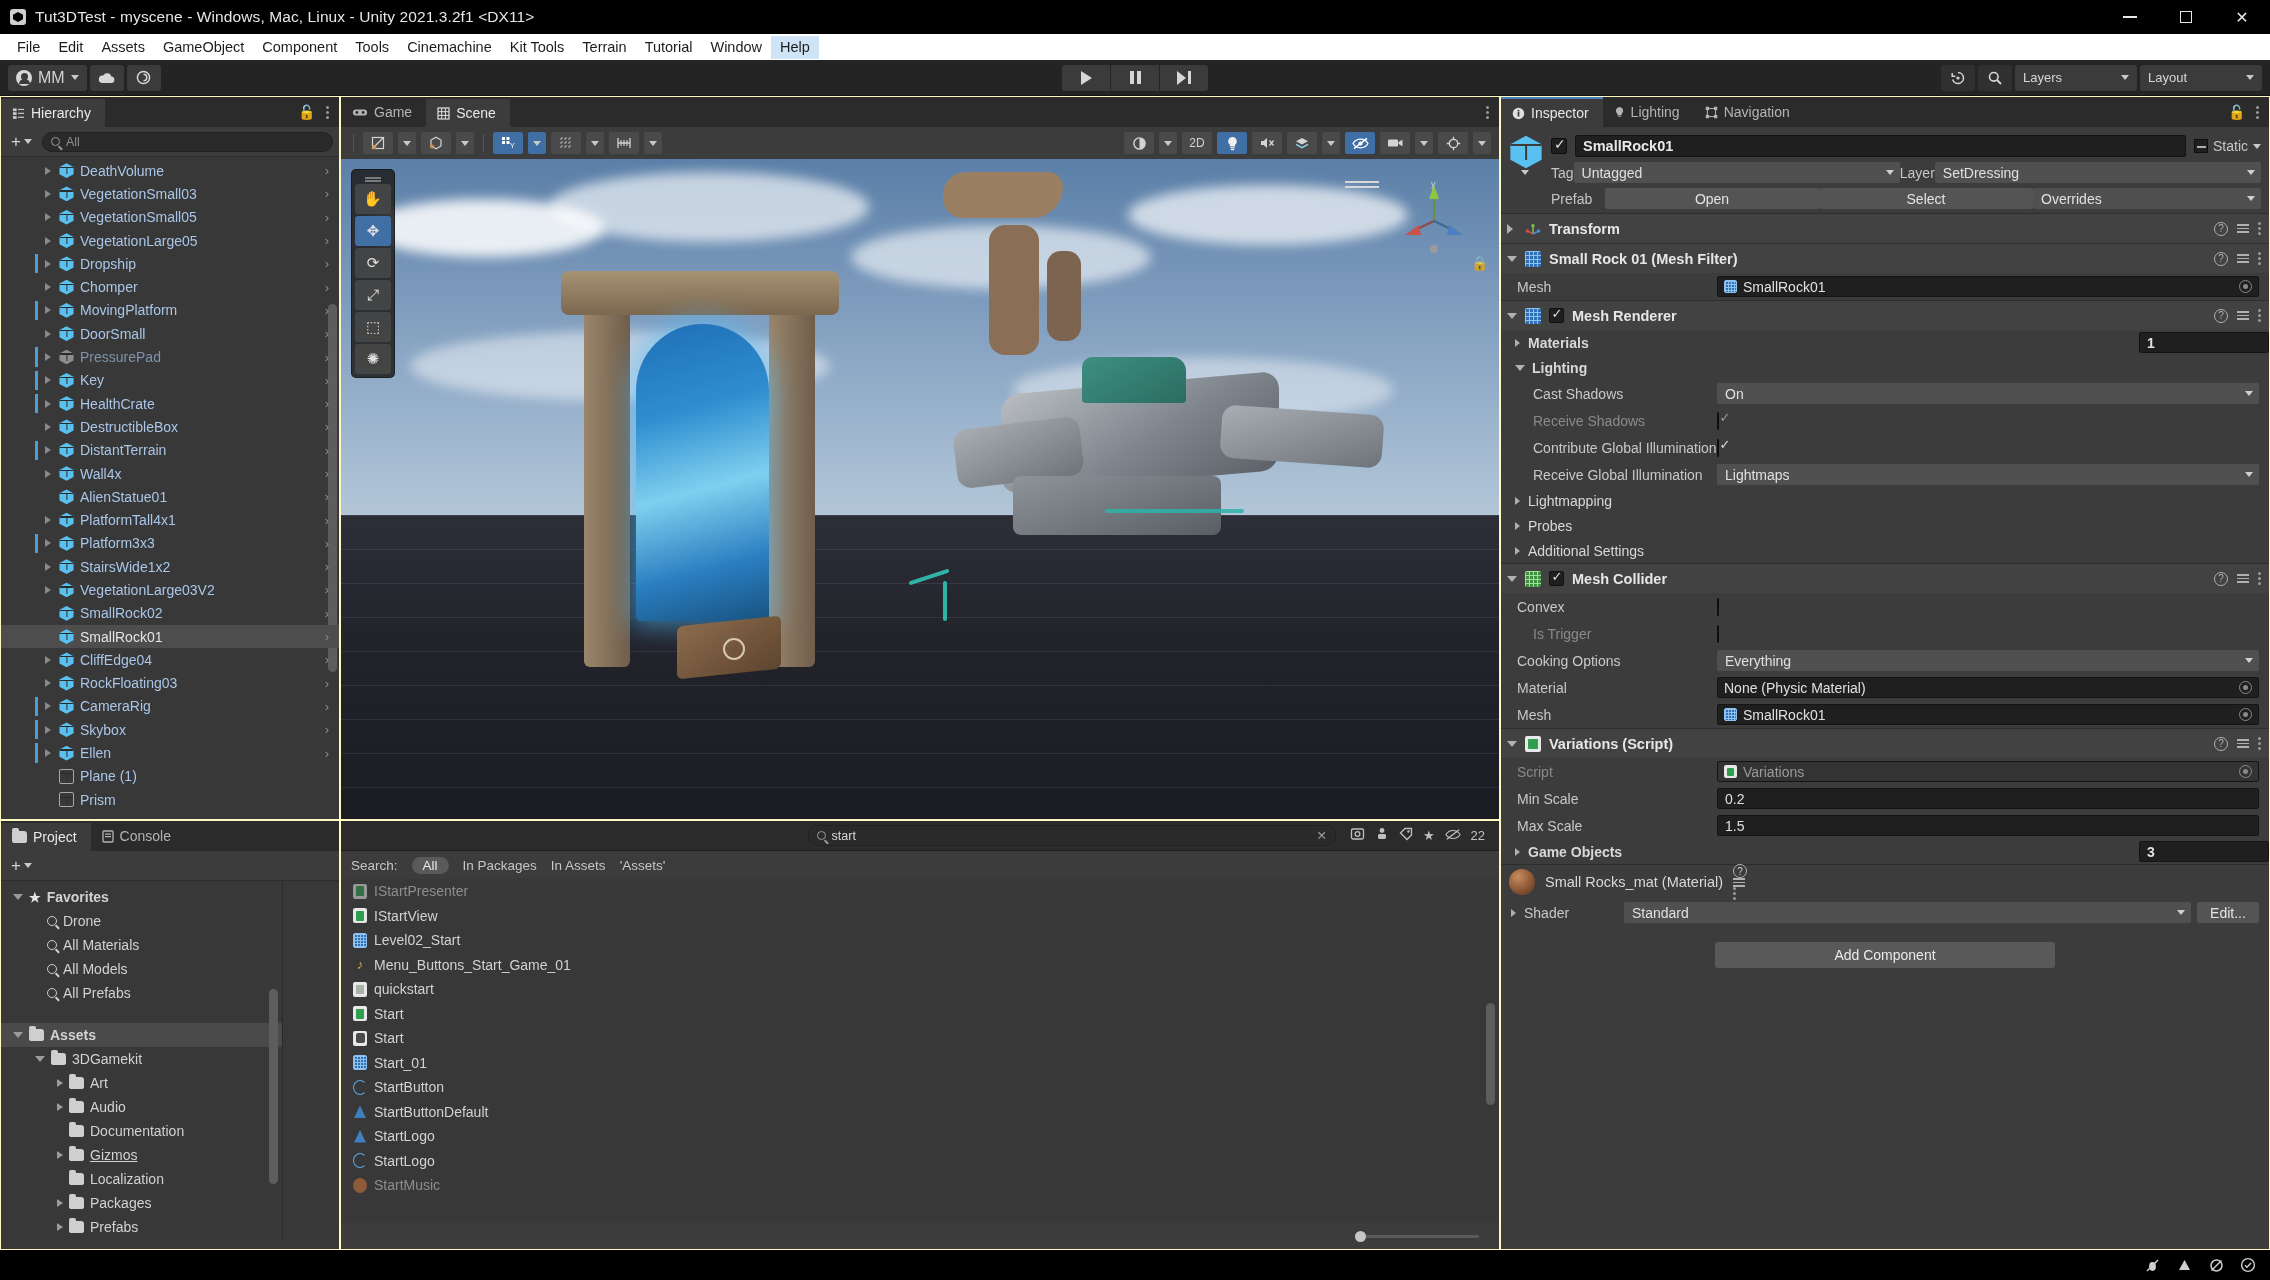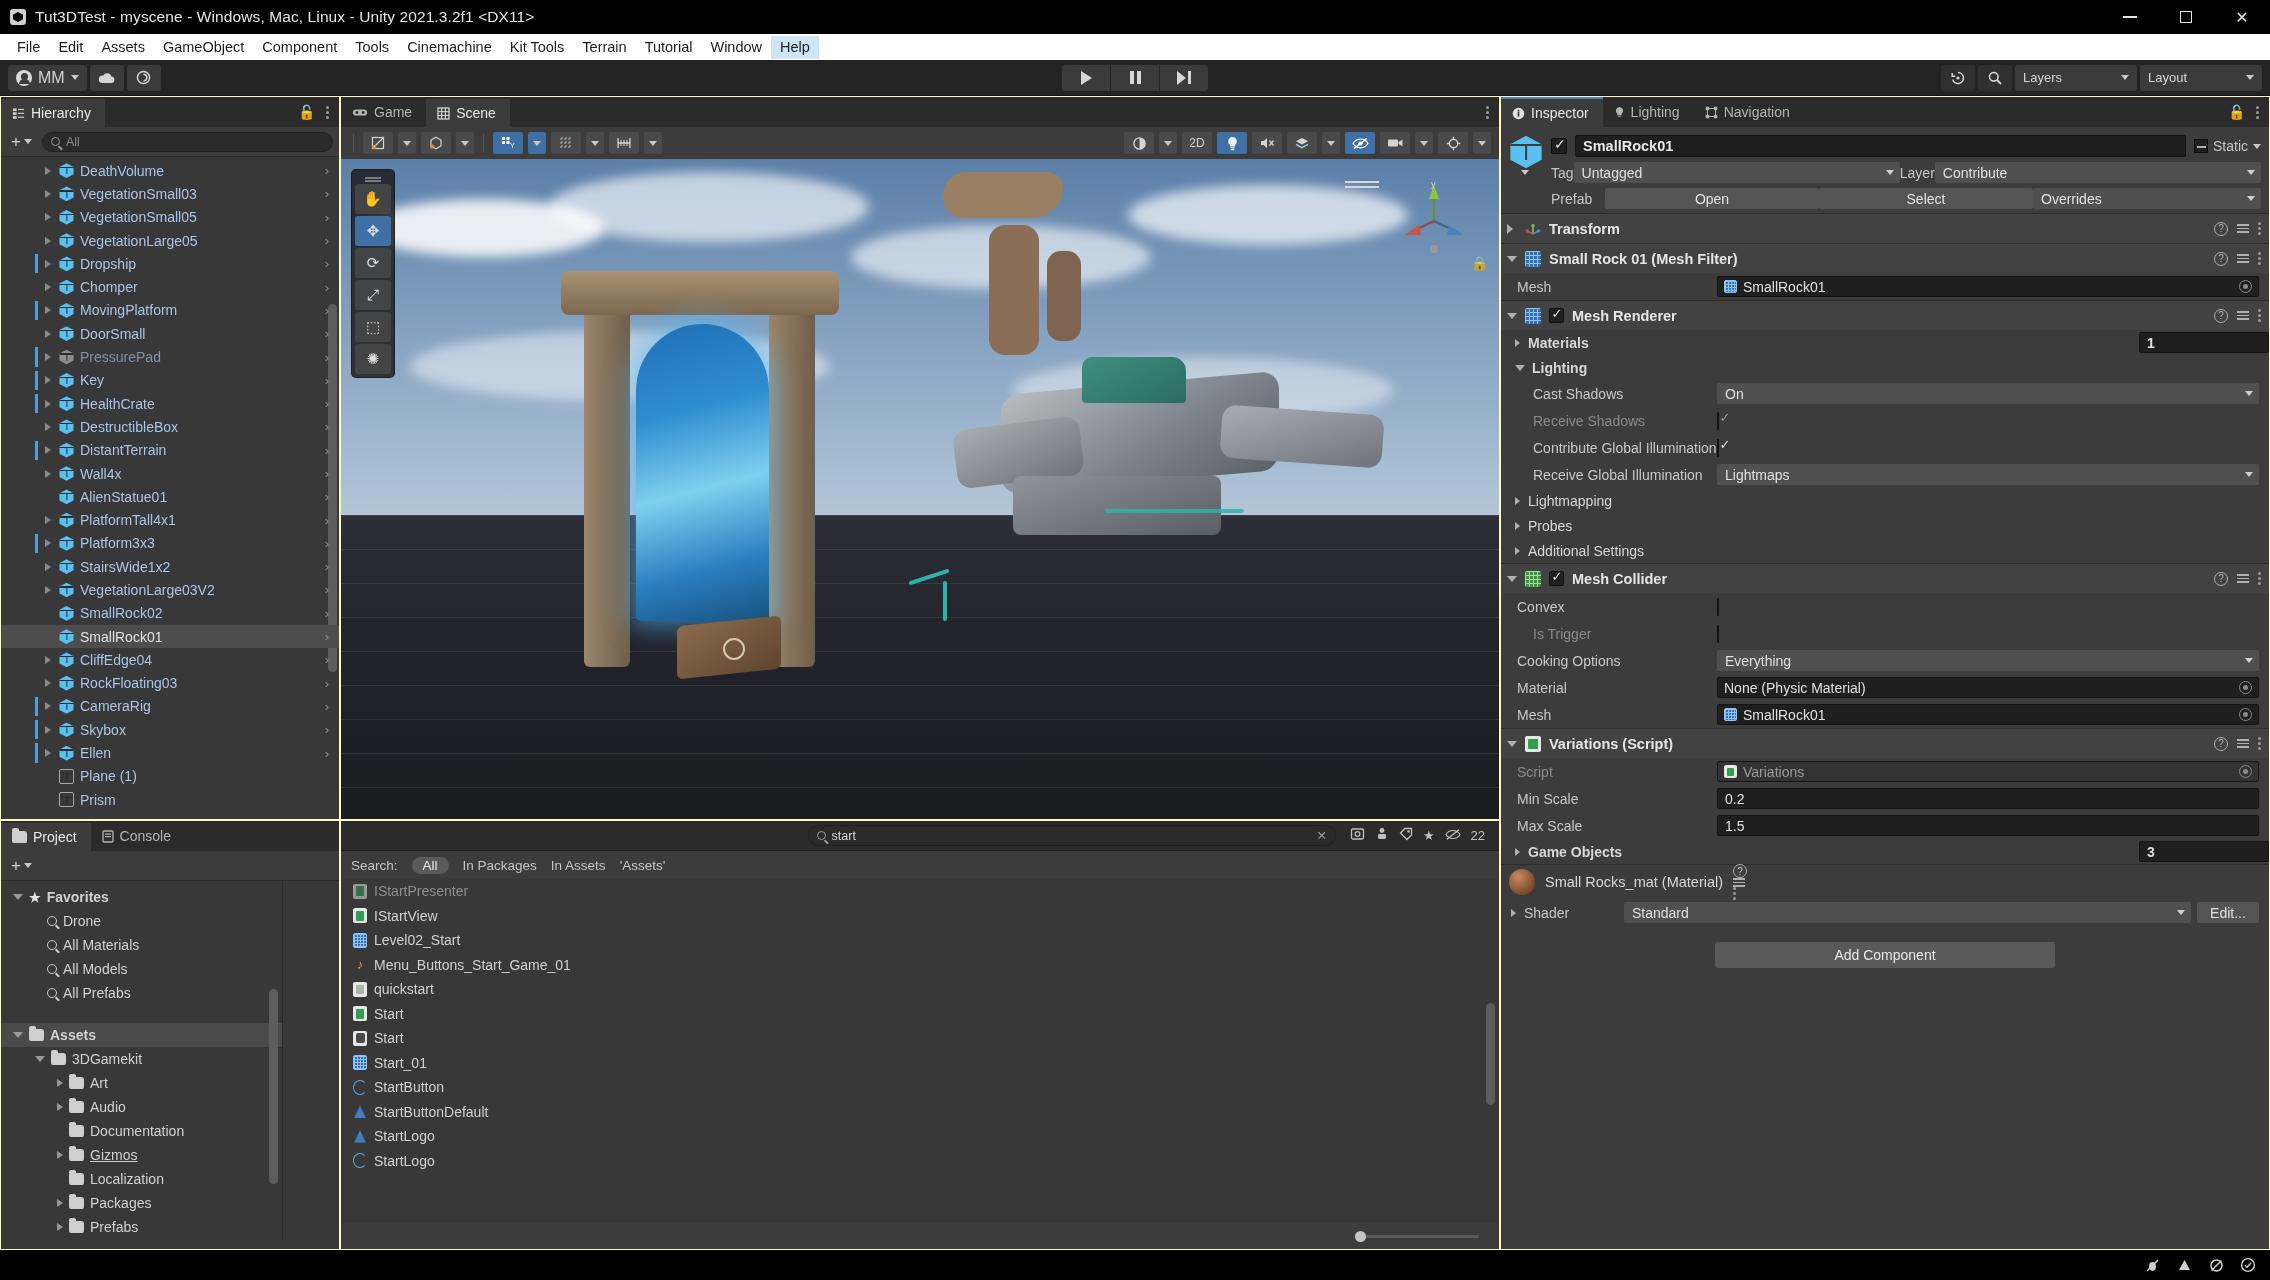--- a/index.html
+++ b/index.html
@@ -1045,20 +1045,24 @@
               <span>StartButtonDefault</span>
             </div>
             <div class="frow">
               <span class="fi tri"></span>
               <span>StartLogo</span>
             </div>
             <div class="frow">
               <span class="fi anim"></span>
               <span>StartLogo</span>
             </div>
+            <div class="frow" style="opacity: 0.55;">
+              <span class="fi orange"></span>
+              <span>StartMusic</span>
+            </div>
           </div>
 
         <div class="slider-row">
           <div class="slider-track">
             <div class="slider-knob"></div>
           </div>
         </div>
       </div>
     </div>
 
@@ -1119,21 +1123,21 @@
                 </span>
               </div>
               <div class="row2">
                 <span class="lbl">Tag</span>
                 <span class="dd" style="flex:1 1 0;min-width:0">
                   <span>Untagged</span>
                   <span class="caret2"></span>
                 </span>
                 <span class="lbl">Layer</span>
                 <span class="dd" style="flex:1 1 0;min-width:0">
-                  <span>Contribute</span>
+                  <span>SetDressing</span>
                   <span class="caret2"></span>
                 </span>
               </div>
               <div class="row2">
                 <span class="lbl" style="width:54px">Prefab</span>
                 <span class="btn-flat" style="flex:1 1 0">Open</span>
                 <span class="btn-flat" style="flex:1 1 0">Select</span>
                 <span class="dd" style="flex:1 1 0">
                   <span>Overrides</span>
                   <span class="caret2"></span>

